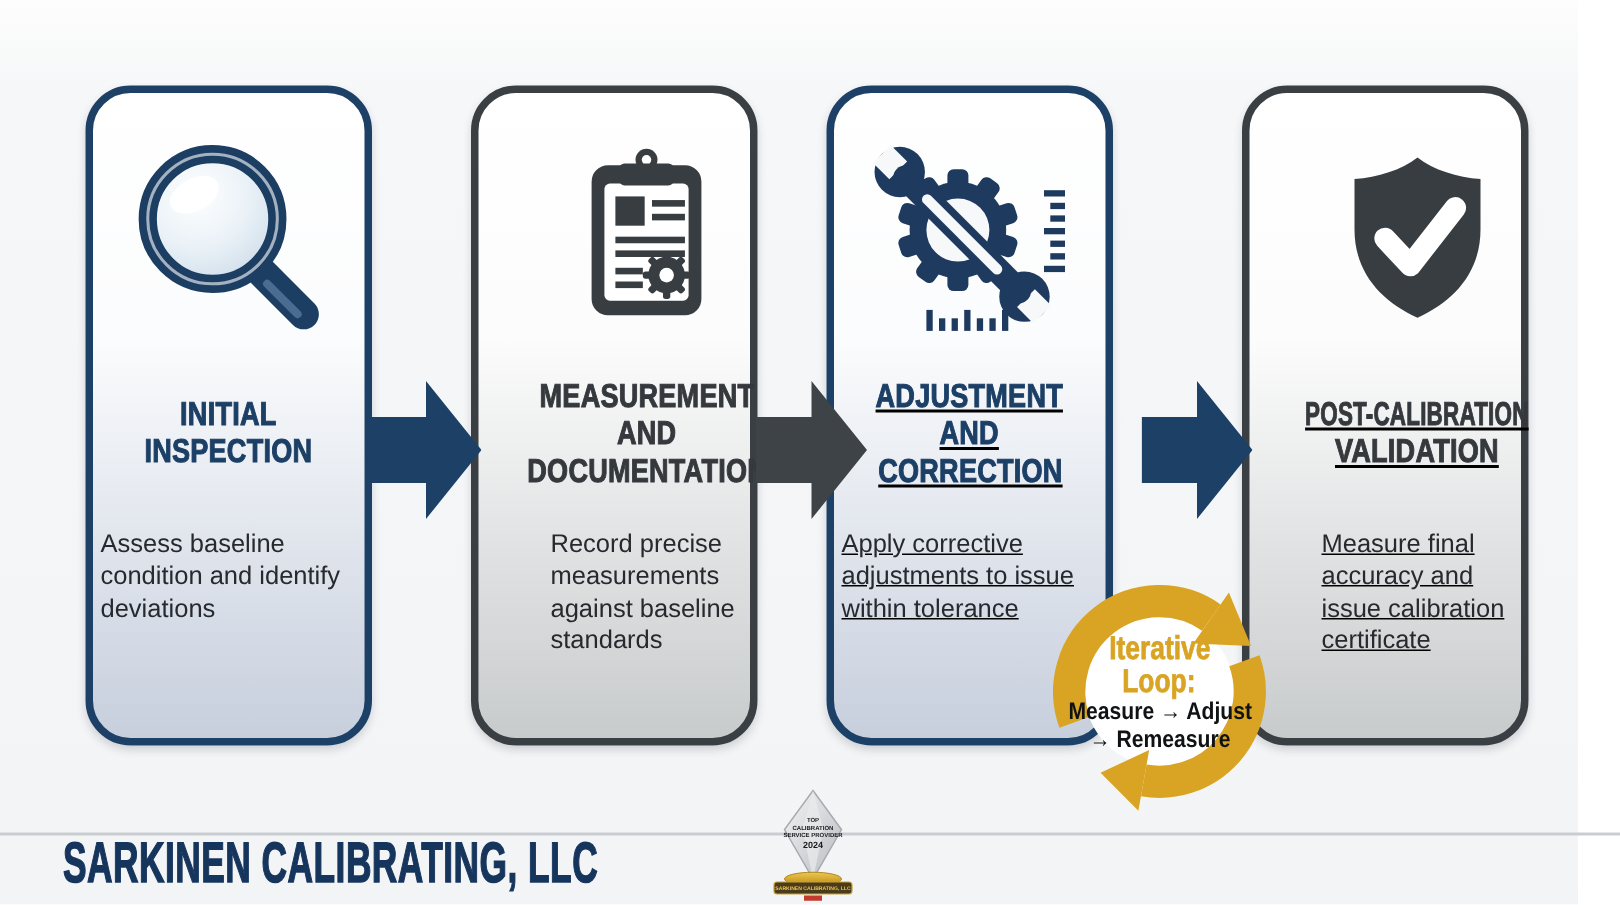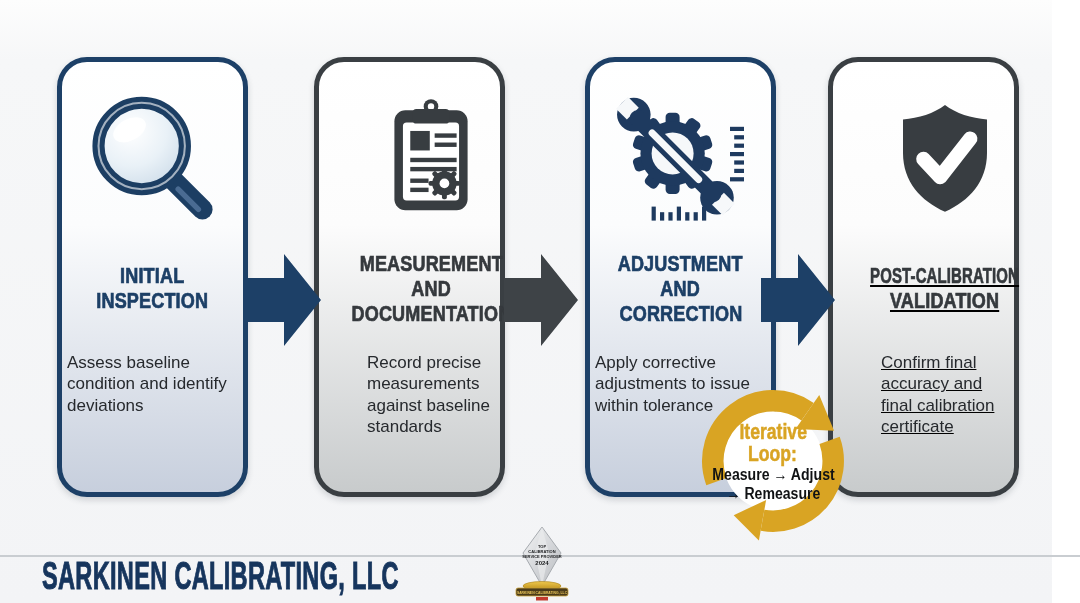--- a/index.html
+++ b/index.html
@@ -15,21 +15,21 @@
     border-radius:30px; border:5px solid #1d4067;
     box-shadow:0 3px 6px rgba(40,50,60,.18);
     display:flex; flex-direction:column; align-items:center;
     padding:22px 5px 0; z-index:1;
   }
   .card.navy { border-color:#1d4067;
     background:linear-gradient(180deg,#ffffff 0%,#fbfcfd 38%,#c7cfdd 100%); }
   .card.charcoal { border-color:#3a3f43;
     background:linear-gradient(180deg,#ffffff 0%,#fcfcfc 38%,#c8cbcc 100%);padding-left:48px; }
   .card1 { left:57px; } .card2 { left:314px; }
-  .card3 { left:585px; } .card4 { left:828px;text-decoration:underline; }
+  .card3 { left:551px;text-decoration:underline; } .card4 { left:828px;text-decoration:underline; }
   .icon-box { height:150px; display:flex; align-items:center; justify-content:center; }
   .title-box { height:104px; margin-top:2px; display:flex; flex-direction:column;
     justify-content:center; align-items:center; }
   .title-line {
     display:block; font-weight:bold; font-size:22px; line-height:25px;
     white-space:nowrap; transform:scaleX(.82); transform-origin:center;
     -webkit-text-stroke:.7px currentColor; letter-spacing:.2px;
   }
   .title-line.tight { transform:scaleX(.68); }
   .t-navy { color:#1c3f66; } .t-charcoal { color:#35393d; }
@@ -186,21 +186,21 @@
     <div class="icon-box">
       <svg width="120" height="120" viewBox="0 0 100 100">
         <path fill="#383d41" d="M50 5 C59 12 72 16 85 17 L85 45 C85 69 70 85 50 94 C30 85 15 69 15 45 L15 17 C28 16 41 12 50 5 Z"></path>
         <polyline points="32,50 46,65 71,33" fill="none" stroke="#ffffff" stroke-width="12" stroke-linecap="round" stroke-linejoin="round"></polyline>
       </svg>
     </div>
     <div class="title-box">
       <span class="title-line t-charcoal tight">POST-CALIBRATION</span>
       <span class="title-line t-charcoal">VALIDATION</span>
     </div>
-    <div class="desc">Confirm final accuracy and final calibration certificate</div>
+    <div class="desc">Measure final accuracy and issue calibration certificate</div>
   </div>
 
   <div class="arrow arrow1"></div>
   <div class="arrow arrow2"></div>
   <div class="arrow arrow3"></div>
 
   <div class="loop-badge">
     <svg viewBox="0 0 200 200" width="172" height="172">
       <circle cx="100" cy="100" r="58" fill="#ffffff"></circle>
       <g stroke="#d9a423" stroke-width="25" fill="none">

